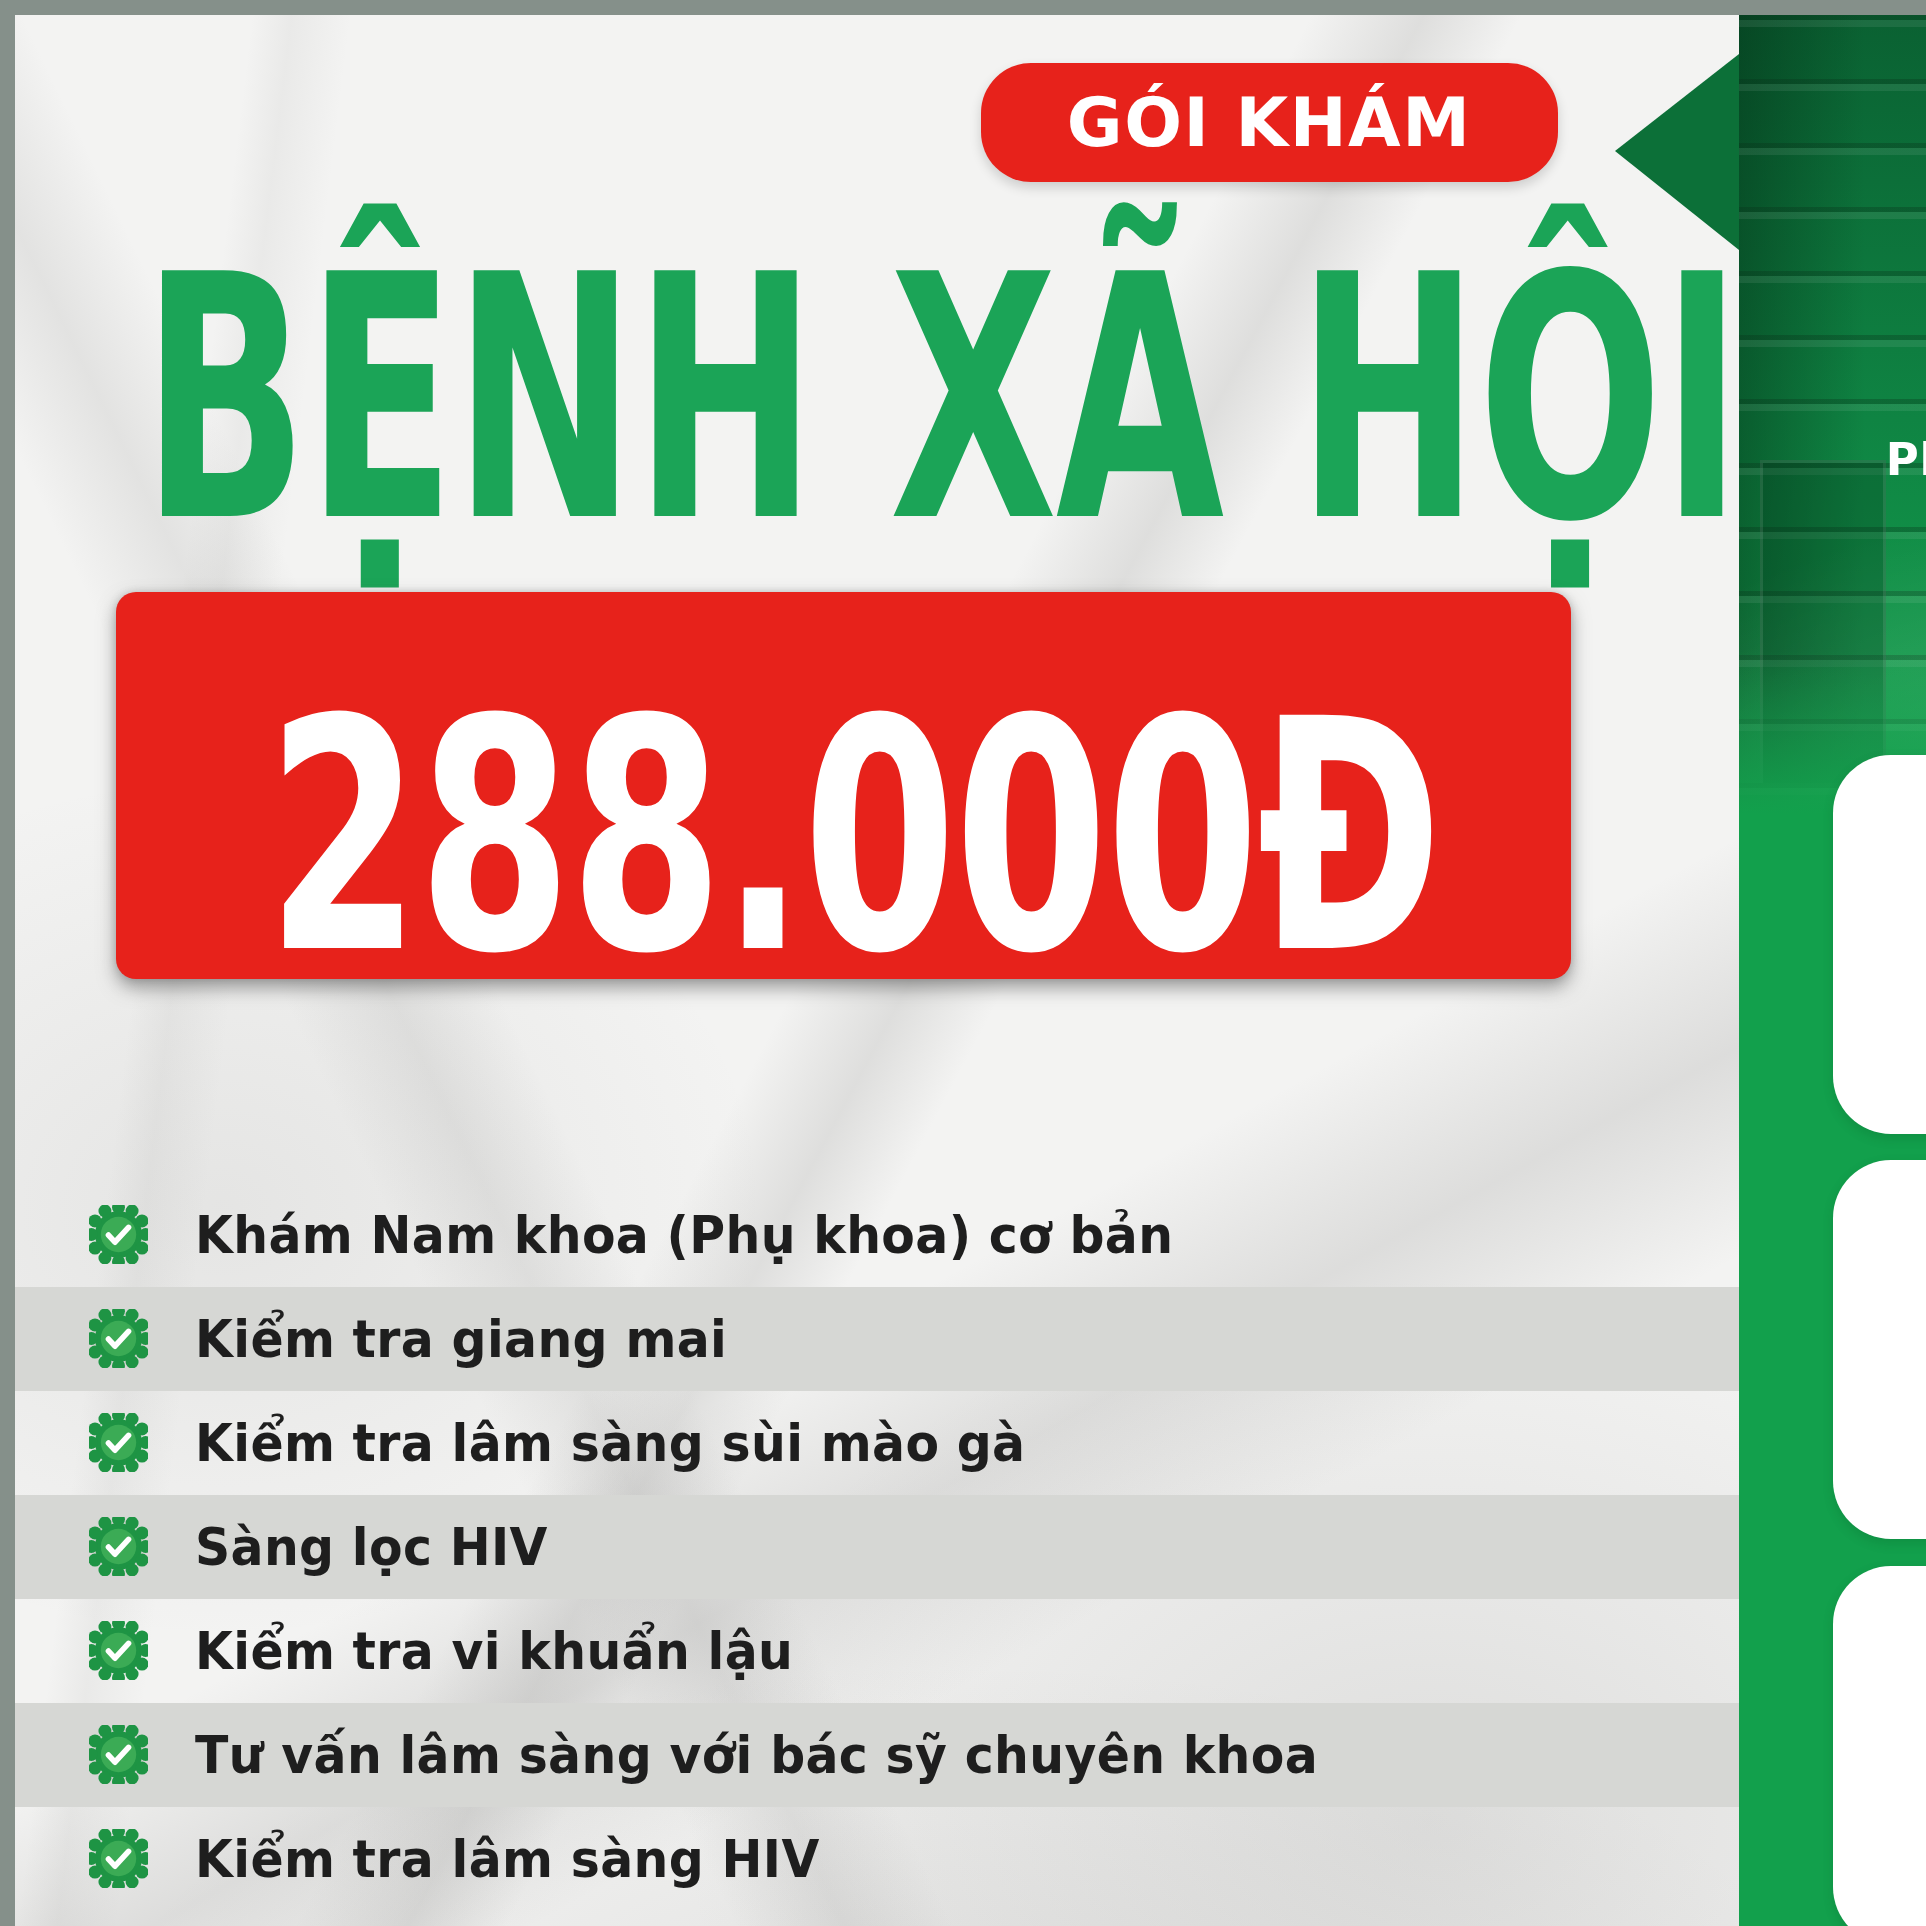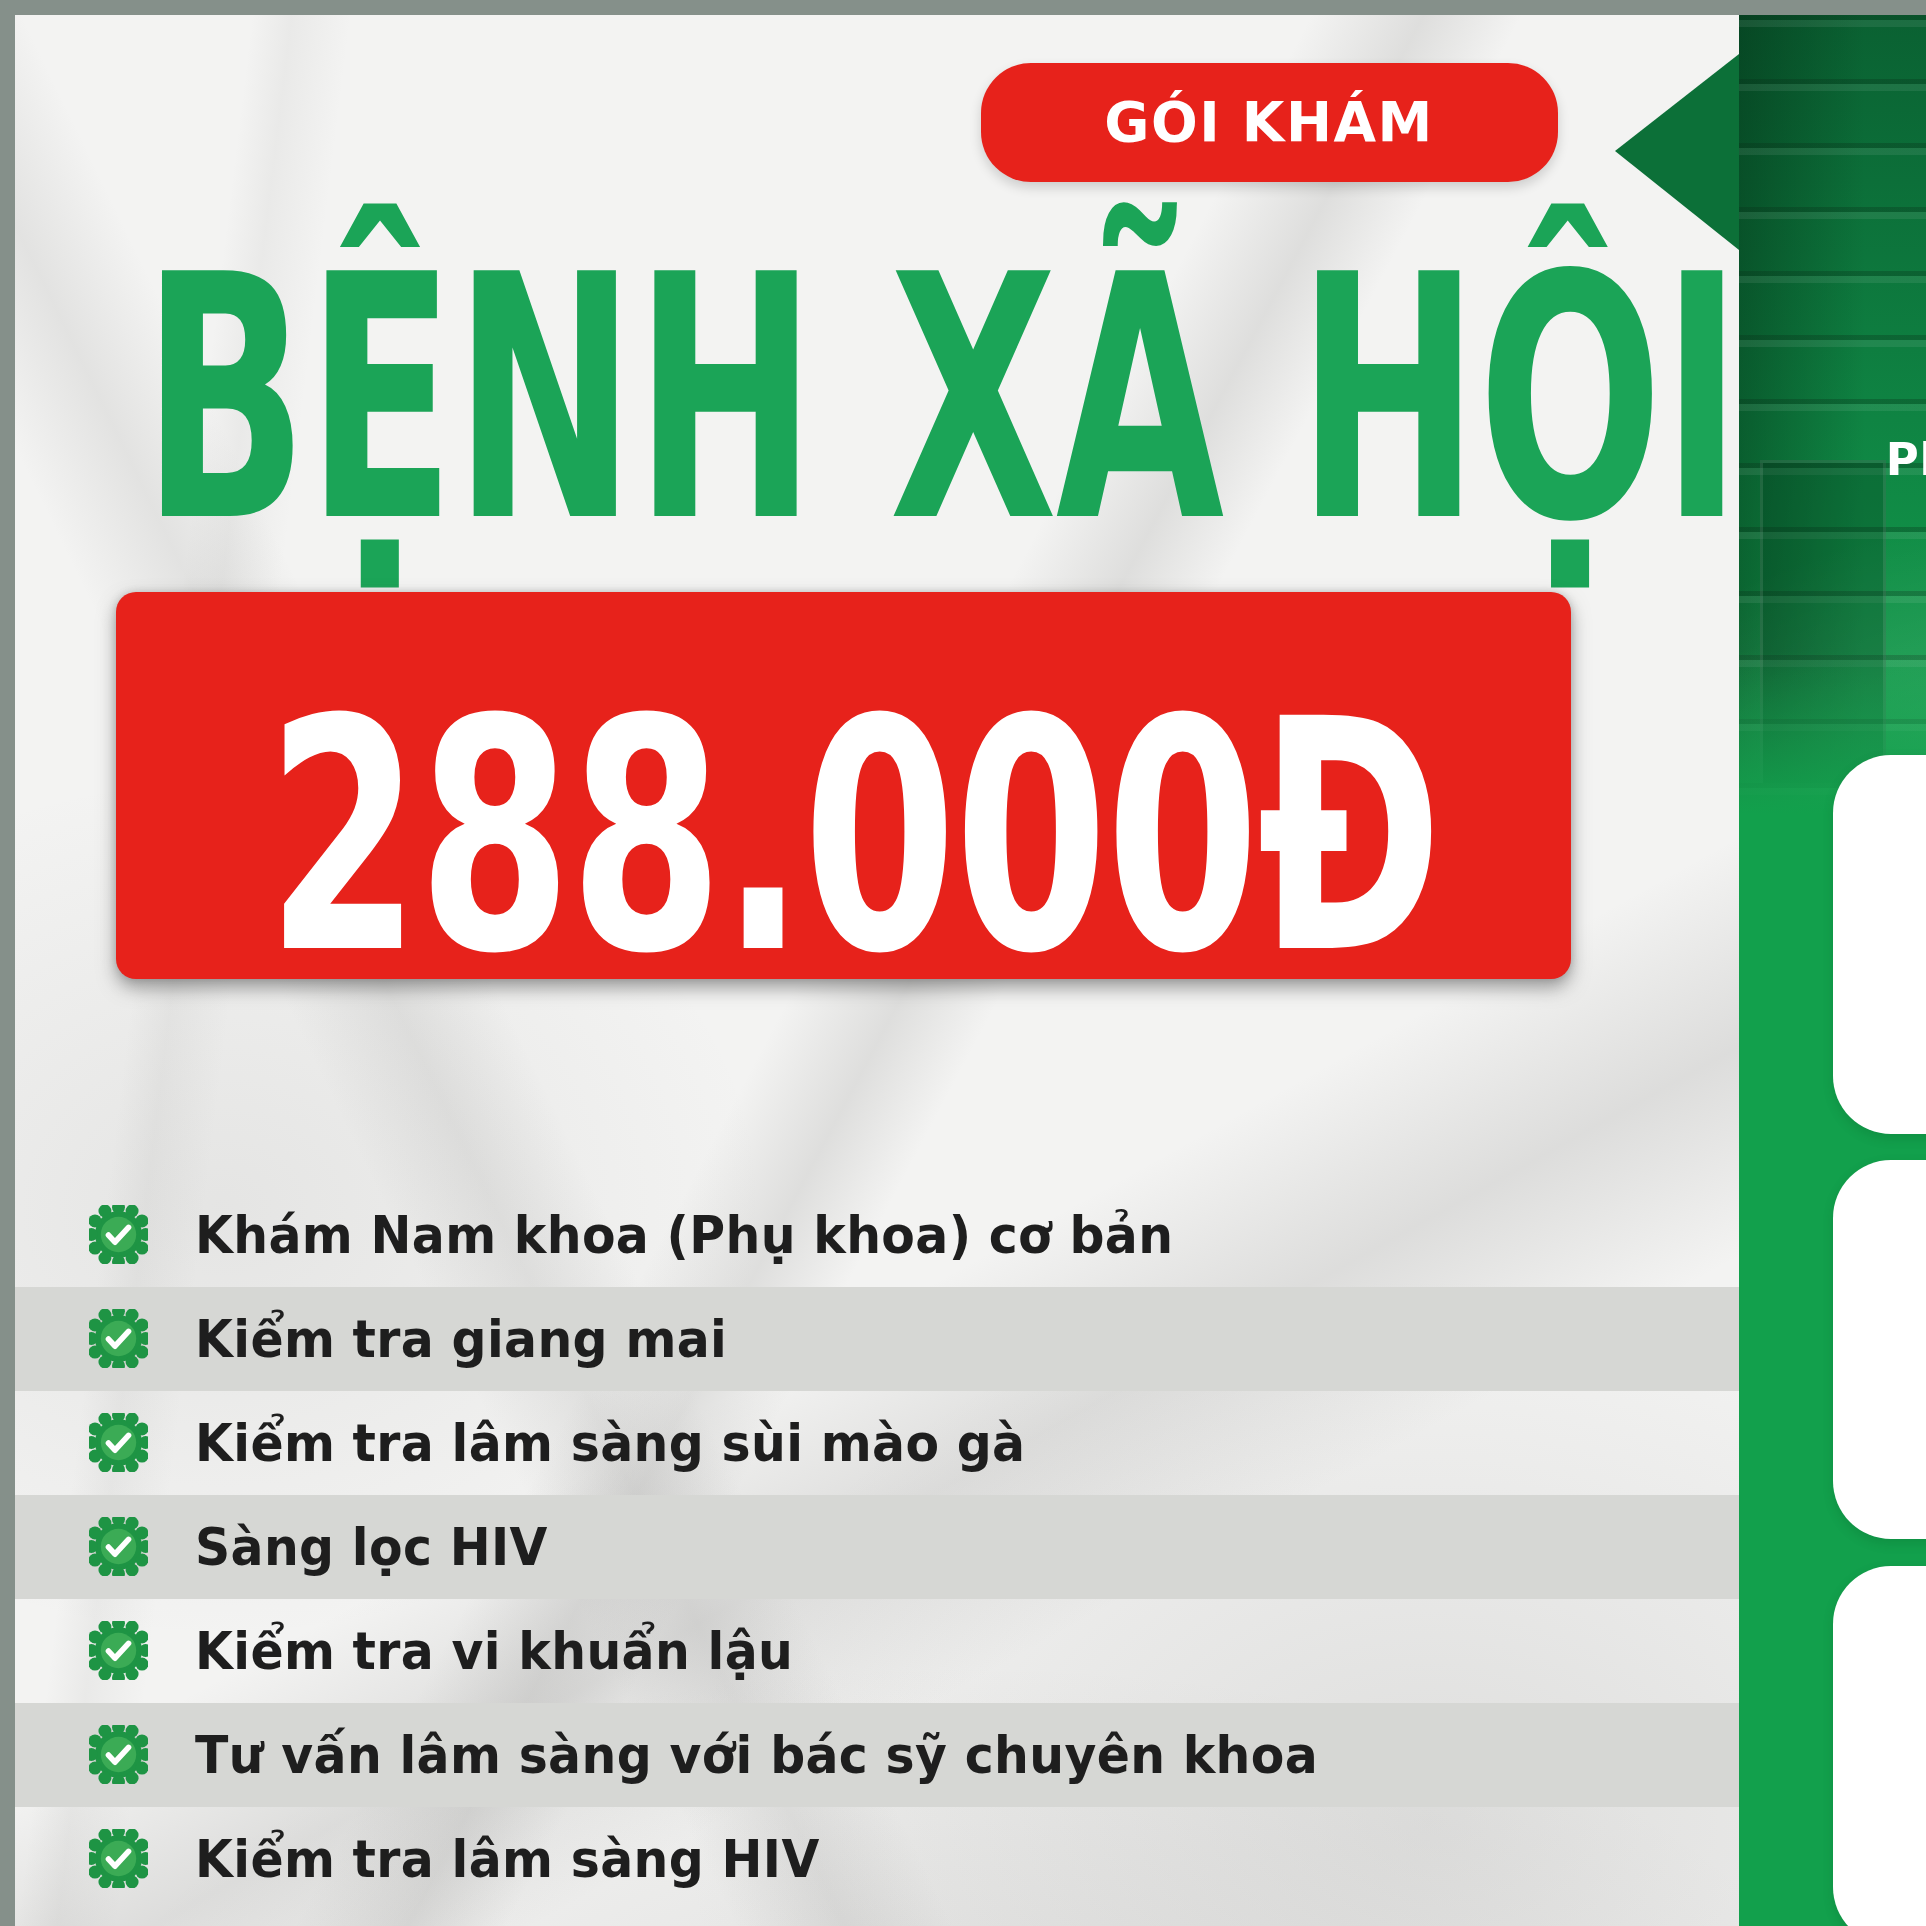--- a/index.html
+++ b/index.html
@@ -28,21 +28,21 @@
       radial-gradient(70% 26% at 55% 99%, rgba(120,120,118,.14), rgba(120,120,118,0) 72%);
   }
   
   .pill{
     position:absolute;left:966px;top:48px;width:577px;height:119px;
     background:#e7221b;border-radius:50px;
     display:flex;align-items:center;justify-content:center;
     box-shadow:0 5.4px 11.6px rgba(0,0,0,.16);
   }
   .pill-t{
-    color:#ffffff;font-size:55px;font-weight:800;letter-spacing:1.5px;white-space:nowrap;
+    color:#ffffff;font-size:68px;font-weight:800;letter-spacing:1.5px;white-space:nowrap;
   }
   
   .title{
     position:absolute;left:127px;top:216px;margin:0;white-space:nowrap;
   }
   .title-t{
     display:inline-block;color:#1ba457;font-size:337px;font-weight:800;line-height:1.0;
     letter-spacing:-2.3px;transform:scale(0.646,1.0);transform-origin:left top;white-space:nowrap;
   }
   

